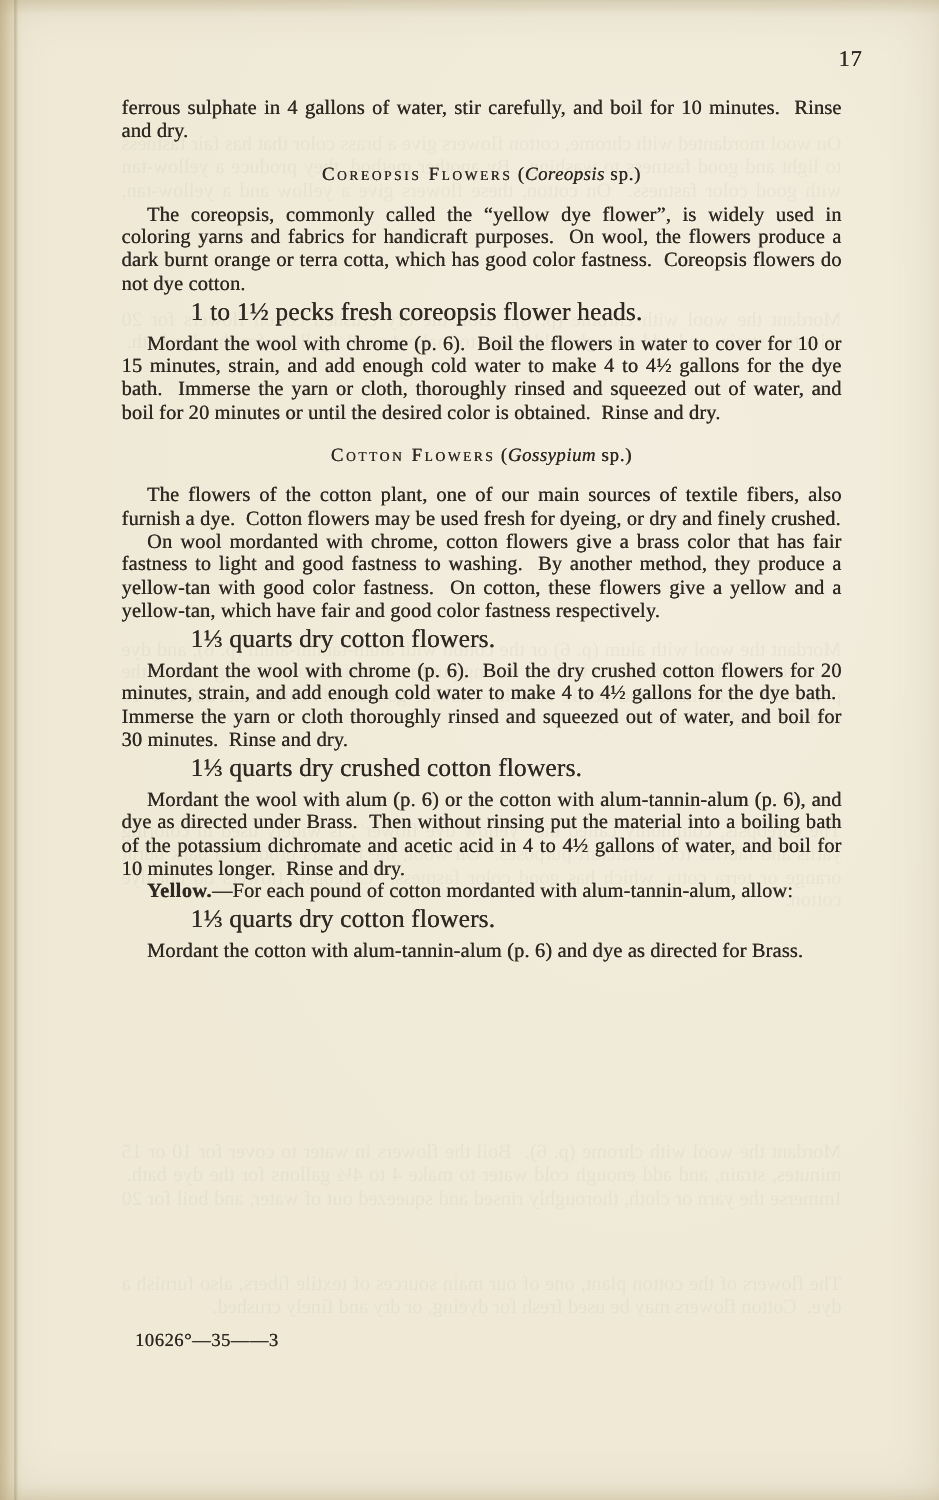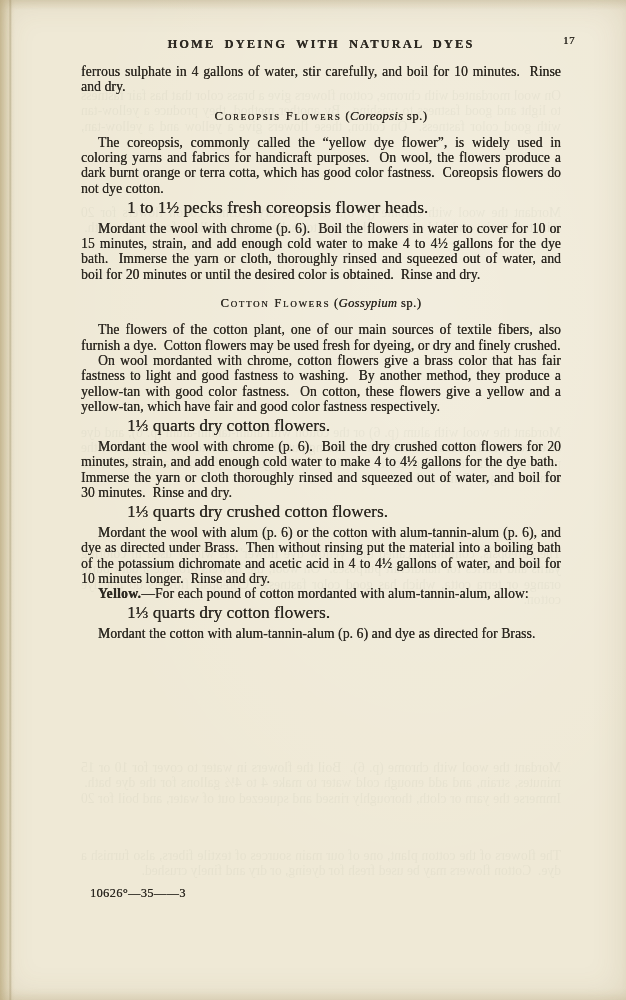--- a/index.html
+++ b/index.html
@@ -29,21 +29,21 @@
   }
   .text-block{
     position:absolute;left:81px;top:36px;width:480px;
     text-align:justify;
     font-size:13.6px;line-height:15.3px;
     letter-spacing:.1px;
     text-shadow:.2px 0 0 currentColor;
   }
   .page-header{position:relative;text-align:center;height:16px;margin-bottom:12px;}
   .header-title{font-size:12.3px;font-weight:700;letter-spacing:2.2px;word-spacing:4px;}
-  .page-number{position:absolute;right:-14px;top:-3px;font-size:11px;font-weight:400;letter-spacing:.5px;}
+  .page-number{position:absolute;right:-14px;top:-3px;font-size:15px;font-weight:400;letter-spacing:.5px;}
   .para{margin:0;text-indent:17px;}
   .para.no-indent{text-indent:0;}
   .lead{font-weight:700;letter-spacing:.3px;}
   .section-heading{
     margin:14px 0 11px;text-align:center;text-indent:0;
     font-size:12.6px;font-weight:400;letter-spacing:.5px;
   }
   .section-heading .sc{font-variant:small-caps;letter-spacing:1.7px;font-weight:400;text-align:center;}
   .section-heading em{font-style:italic;letter-spacing:.3px;}
   .recipe{margin:5px 0 5px 46px;text-align:left;font-size:17px;line-height:14.8px;}
@@ -64,21 +64,20 @@
   <div class="ghost" style="top:88px;height:47px;">On wool mordanted with chrome, cotton flowers give a brass color that has fair fastness to light and good fastness to washing.&nbsp; By another method, they produce a yellow-tan with good color fastness.&nbsp; On cotton, these flowers give a yellow and a yellow-tan, which have fair and good color fastness respectively.</div>
   <div class="ghost" style="top:205px;height:31px;">Mordant the wool with chrome (p. 6).&nbsp; Boil the dry crushed cotton flowers for 20 minutes, strain, and add enough cold water to make 4 to 4½ gallons for the dye bath.&nbsp; Immerse the yarn or cloth thoroughly rinsed and squeezed out of water, and boil for 30 minutes.&nbsp; Rinse and dry.</div>
   <div class="ghost" style="top:425px;height:77px;">Mordant the wool with alum (p. 6) or the cotton with alum-tannin-alum (p. 6), and dye as directed under Brass.&nbsp; Then without rinsing put the material into a boiling bath of the potassium dichromate and acetic acid in 4 to 4½ gallons of water, and boil for 10 minutes longer.&nbsp; Rinse and dry.</div>
   <div class="ghost" style="top:546px;height:62px;">The coreopsis, commonly called the “yellow dye flower”, is widely used in coloring yarns and fabrics for handicraft purposes.&nbsp; On wool, the flowers produce a dark burnt orange or terra cotta, which has good color fastness.&nbsp; Coreopsis flowers do not dye cotton.</div>
   <div class="ghost" style="top:760px;height:46px;">Mordant the wool with chrome (p. 6).&nbsp; Boil the flowers in water to cover for 10 or 15 minutes, strain, and add enough cold water to make 4 to 4½ gallons for the dye bath.&nbsp; Immerse the yarn or cloth, thoroughly rinsed and squeezed out of water, and boil for 20 minutes or until the desired color is obtained.&nbsp; Rinse and dry.</div>
   <div class="ghost" style="top:848px;height:31px;">The flowers of the cotton plant, one of our main sources of textile fibers, also furnish a dye.&nbsp; Cotton flowers may be used fresh for dyeing, or dry and finely crushed.</div>
 
   <div class="text-block">
 
     <div class="page-header">
-      <span class="header-title">HOME DYEING WITH NATURAL DYES</span>
       <span class="page-number">17</span>
     </div>
 
     <p class="para no-indent">ferrous sulphate in 4 gallons of water, stir carefully, and boil for 10 minutes.&nbsp; Rinse and dry.</p>
 
     <h3 class="section-heading"><span class="sc">Coreopsis Flowers</span><span> (</span><em>Coreopsis</em><span> sp.)</span></h3>
 
     <p class="para">The coreopsis, commonly called the “yellow dye flower”, is widely used in coloring yarns and fabrics for handicraft purposes.&nbsp; On wool, the flowers produce a dark burnt orange or terra cotta, which has good color fastness.&nbsp; Coreopsis flowers do not dye cotton.</p>
 
 

